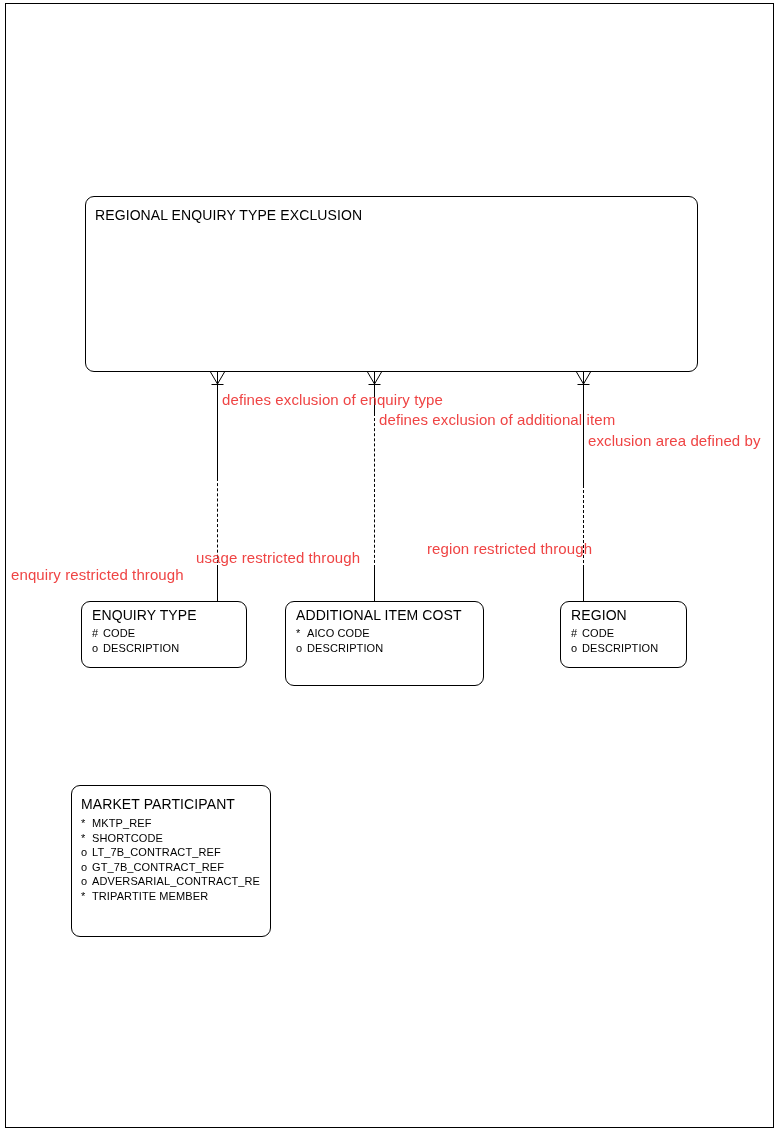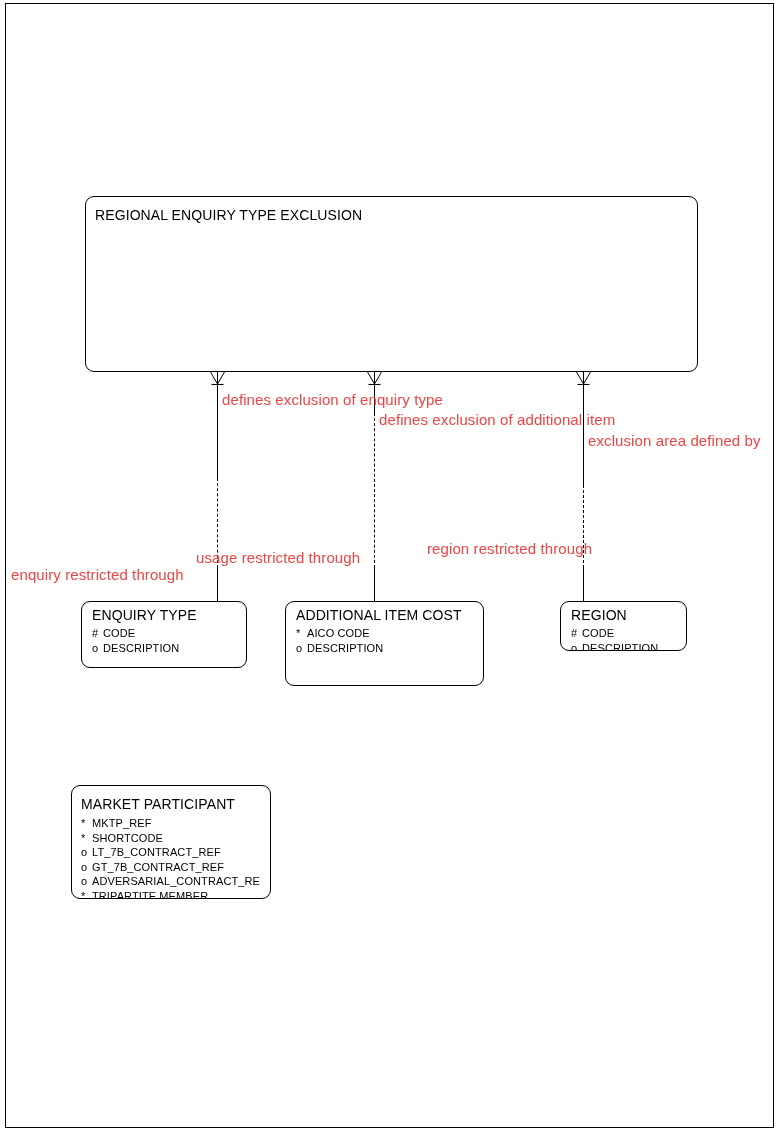--- a/index.html
+++ b/index.html
@@ -62,22 +62,22 @@
     letter-spacing: 0.1px;
   }
   .attr .mark {
     display: inline-block;
     width: 11px;
   }
   
   #box-retx      { left: 85px;  top: 196px; width: 613px; height: 176px; }
   #box-enquiry   { left: 81px;  top: 601px; width: 166px; height: 67px; }
   #box-aic       { left: 285px; top: 601px; width: 199px; height: 85px; }
-  #box-region    { left: 560px; top: 601px; width: 127px; height: 50px; }
-  #box-mktp      { left: 71px;  top: 785px; width: 200px; height: 114px; }
+  #box-region    { left: 560px; top: 601px; width: 127px; height: 67px; }
+  #box-mktp      { left: 71px;  top: 785px; width: 200px; height: 152px; }
 
   #box-retx .entity-title { top: 10px; left: 9px; }
   #box-mktp .entity-title { top: 10px; left: 9px; }
   #box-mktp .attr-list    { top: 30px; left: 9px; }
 
   
   .line-v {
     position: absolute;
     width: 0;
     border-left: 1px solid #000000;

